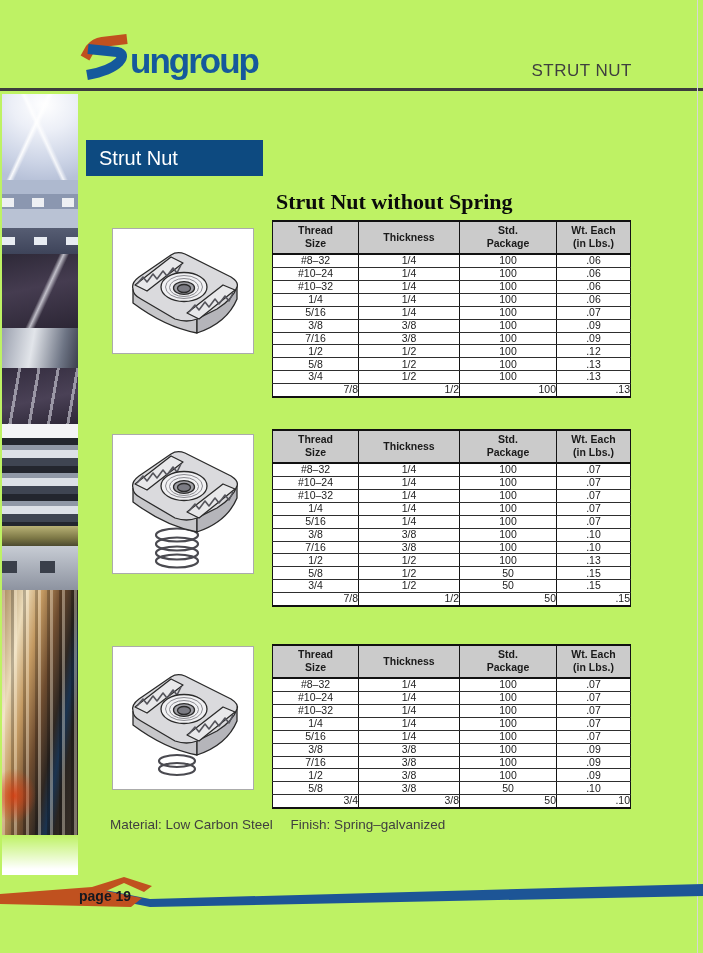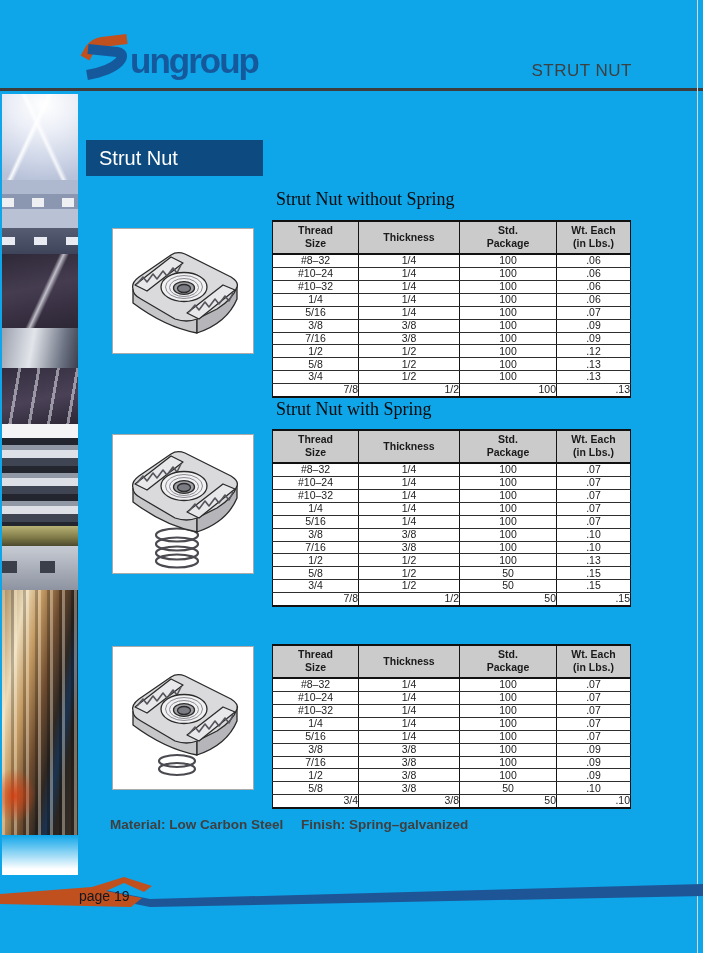--- a/index.html
+++ b/index.html
@@ -1,16 +1,16 @@
 <!DOCTYPE html>
 <html><head>
 <meta charset="utf-8">
 <style>
   html,body{margin:0;padding:0;background:#ffffff;}
-  .page{position:relative;width:703px;height:953px;background:#0ea5e9;overflow:hidden;
+  .page{position:relative;width:703px;height:953px;background:#bef264;overflow:hidden;
         font-family:"Liberation Sans",sans-serif;}
 
   
   .logo-svg{position:absolute;left:73px;top:24px;}
   .header-right{position:absolute;right:71px;top:61px;font-size:17px;color:#3f3f3f;
                 letter-spacing:0.5px;}
   .header-rule{position:absolute;left:0;top:88px;width:703px;height:3px;background:#3d3d3d;}
   .page-edge{position:absolute;left:697px;top:0;width:1px;height:953px;background:#d6d6d6;}
 
   
@@ -50,41 +50,41 @@
              color:#ffffff;font-size:20px;line-height:36px;padding-left:13px;}
 
   
   .imgbox{position:absolute;left:112px;width:140px;background:#fff;border:1px solid #ababab;}
   .imgbox svg{display:block;}
   #box1{top:228px;height:124px;}
   #box2{top:434px;height:138px;}
   #box3{top:646px;height:142px;}
 
   
-  .sec-title{position:absolute;left:276px;font-family:"Liberation Serif",serif;font-weight:normal;
-             font-size:18px;color:#0b0b0b;}
+  .sec-title{position:absolute;left:276px;font-family:"Liberation Serif",serif;font-weight:bold;
+             font-size:22px;color:#0b0b0b;}
   #t1{top:189px;} #t2{top:399px;} #t3{top:613px;}
 
   
   .spec{position:absolute;left:272px;border-collapse:collapse;table-layout:fixed;width:358px;background:#fff;padding-left:8px;}
   #tbl1{top:220px;} #tbl2{top:429px;} #tbl3{top:644px;}
   .spec th{background:#cbcbcb;border:1.6px solid #141414;border-top:2.5px solid #111;
            border-bottom:2.2px solid #111;font-size:10.5px;font-weight:bold;text-align:center;
            padding:2px 0 3px;line-height:1.25;color:#1a1a1a;}
   .spec td{border:1px solid #2e2e2e;border-left:1.6px solid #141414;border-right:1.6px solid #141414;
            text-align:center;font-size:10.5px;height:11.9px;line-height:11.5px;padding:0;color:#222;}
   .spec tbody tr:last-child td{border-bottom:2.2px solid #111;text-align:right;}
 
   
   .material{position:absolute;left:110px;top:817px;font-size:13.5px;color:#3f3f3f;}
-  .material span{margin-right:14px;font-weight:bold;}
+  .material span{margin-right:14px;}
 
   
   .footer-svg{position:absolute;left:0;top:872px;}
-  .page-number{position:absolute;left:79px;top:888px;font-weight:normal;font-size:14px;color:#15171f;}
+  .page-number{position:absolute;left:79px;top:888px;font-weight:bold;font-size:14px;color:#15171f;}
 </style>
 </head>
 <body>
 
 <div class="page">
 
   <svg width="0" height="0" style="position:absolute">
     <defs>
       <g id="nutshape" stroke="#2a2a2a" stroke-width="1.3" stroke-linejoin="round">
         <path d="M20,62 L20,76 Q52,100 84,106 L84,92" fill="#c7c7ca"></path>
@@ -154,21 +154,20 @@
     <svg width="140" height="140" viewBox="0 0 140 140">
       <g fill="none" stroke="#4a4a50" stroke-width="2.2">
         <ellipse cx="64" cy="114" rx="18" ry="6"></ellipse>
         <ellipse cx="64" cy="122" rx="18" ry="6"></ellipse>
       </g>
       <use href="#nutshape" transform="translate(0,2)"></use>
     </svg>
   </div>
 
   <div class="sec-title" id="t1">Strut Nut without Spring</div>
-  <div class="sec-title" id="t2">Strut Nut with Spring</div>
 
   <table class="spec" id="tbl1">
     <colgroup>
         <col style="width:86px">
         <col style="width:101px">
         <col style="width:97px">
         <col style="width:74px">
       </colgroup>
     <thead>
         <tr>

